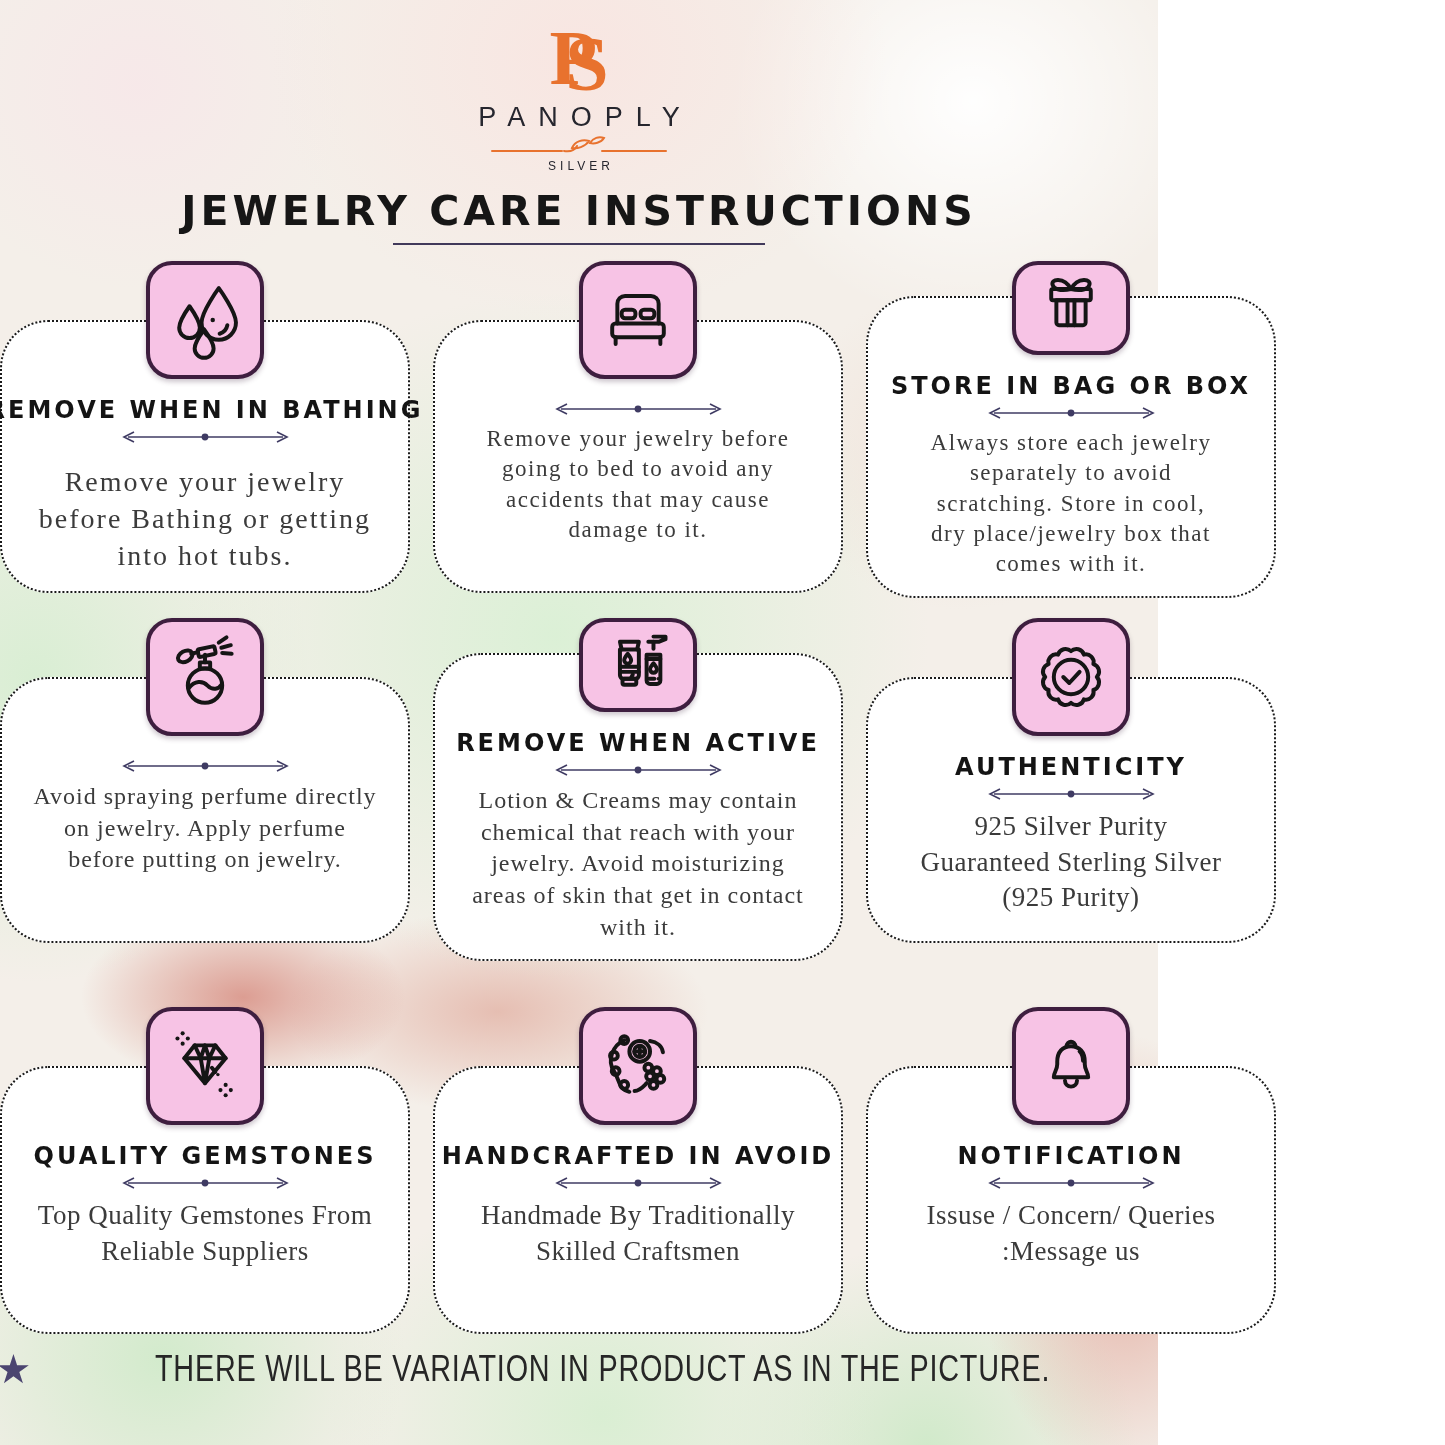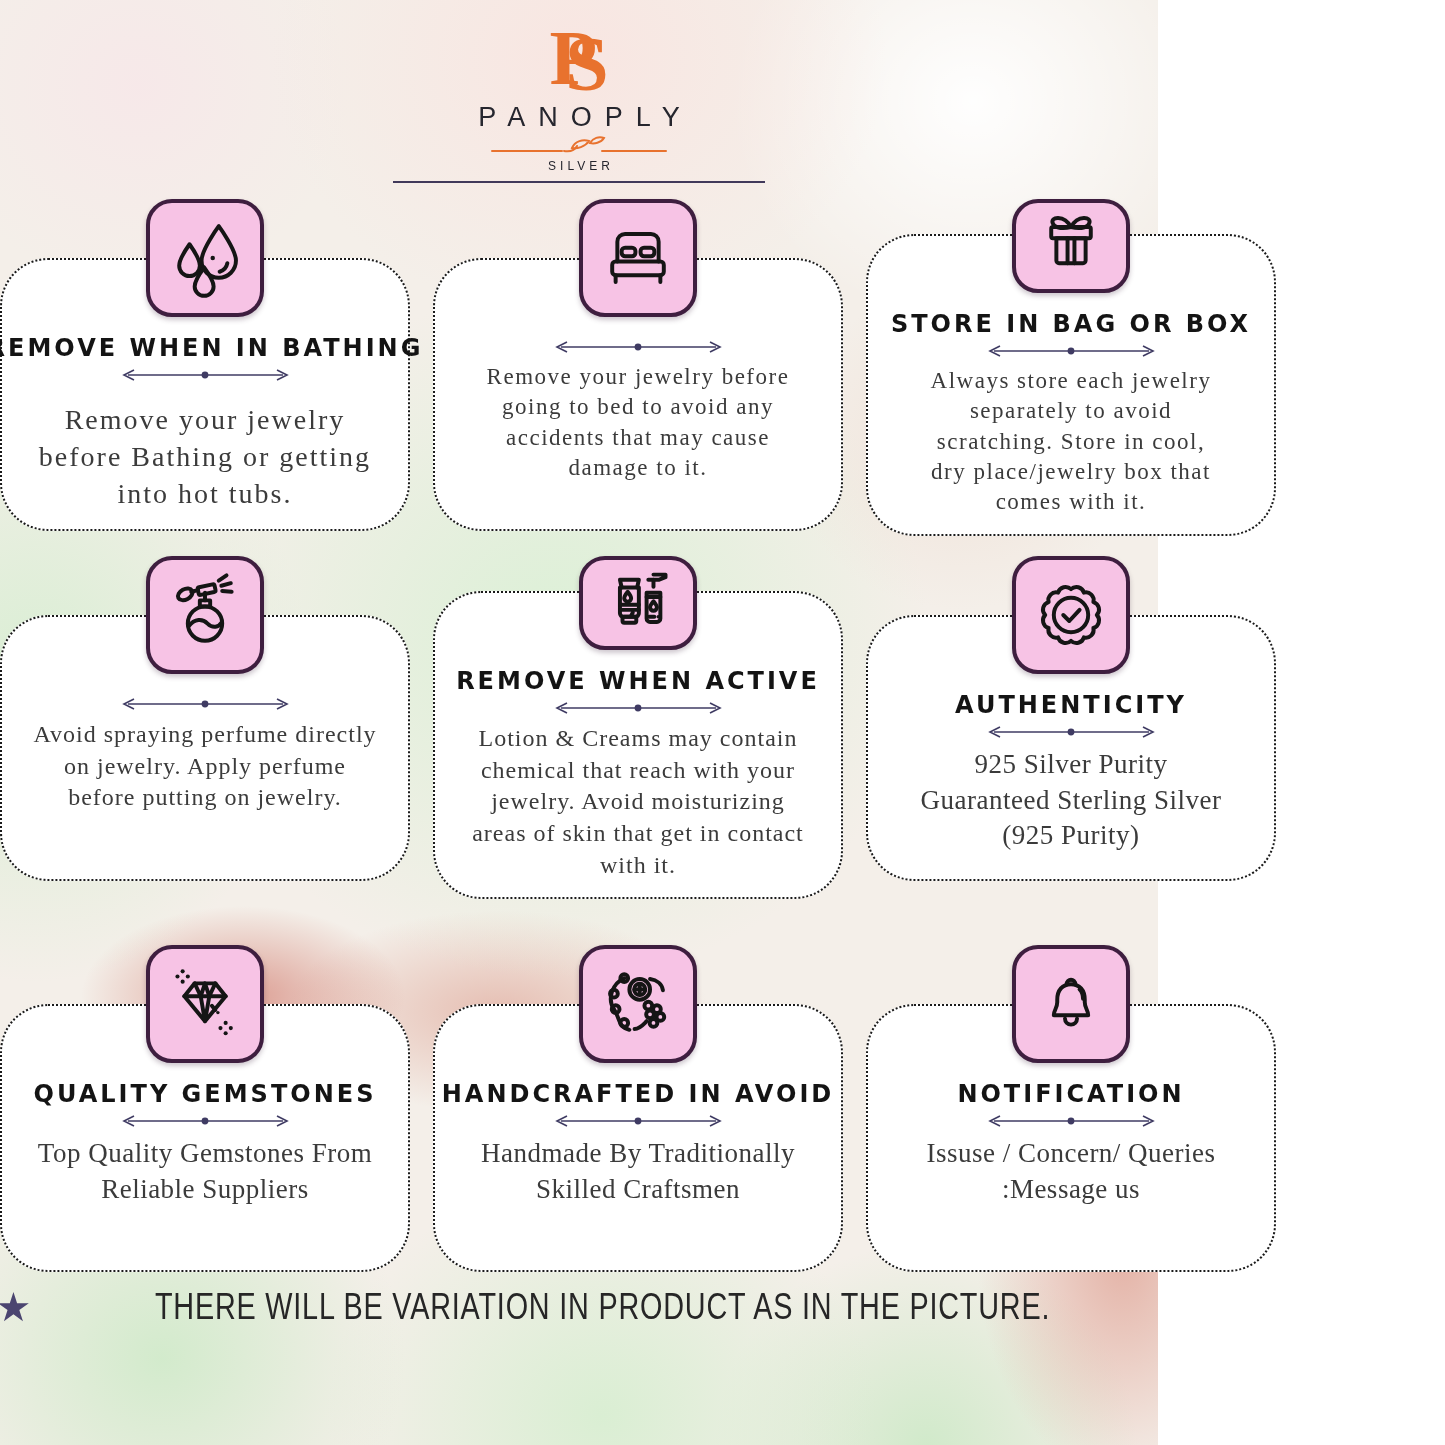--- a/index.html
+++ b/index.html
@@ -103,20 +103,21 @@
         <g fill="none" stroke="#E8722E" stroke-width="2" stroke-linecap="round">
           <path d="M8 16 H78"></path>
           <path d="M118 16 H182"></path>
           <path d="M80 16 c7 1 11 -1 13 -5"></path>
           <path d="M88 13 c3 -7 11 -9 17 -7 c-4 6 -12 8 -17 7 Z"></path>
           <path d="M106 8 c3 -5 9 -7 14 -5 c-3 5 -10 6 -14 5 Z"></path>
         </g>
       </svg>
     </div>
     <div class="brand-tagline">SILVER</div>
+    <div class="page-title">JEWELRY CARE INSTRUCTIONS</div>
     <div class="title-underline"></div>
   </div>
 
   <div class="grid">
 
     <div class="row row-1">
 
       <div class="cell">
         <div class="tile">
           <svg viewBox="0 0 100 100">

